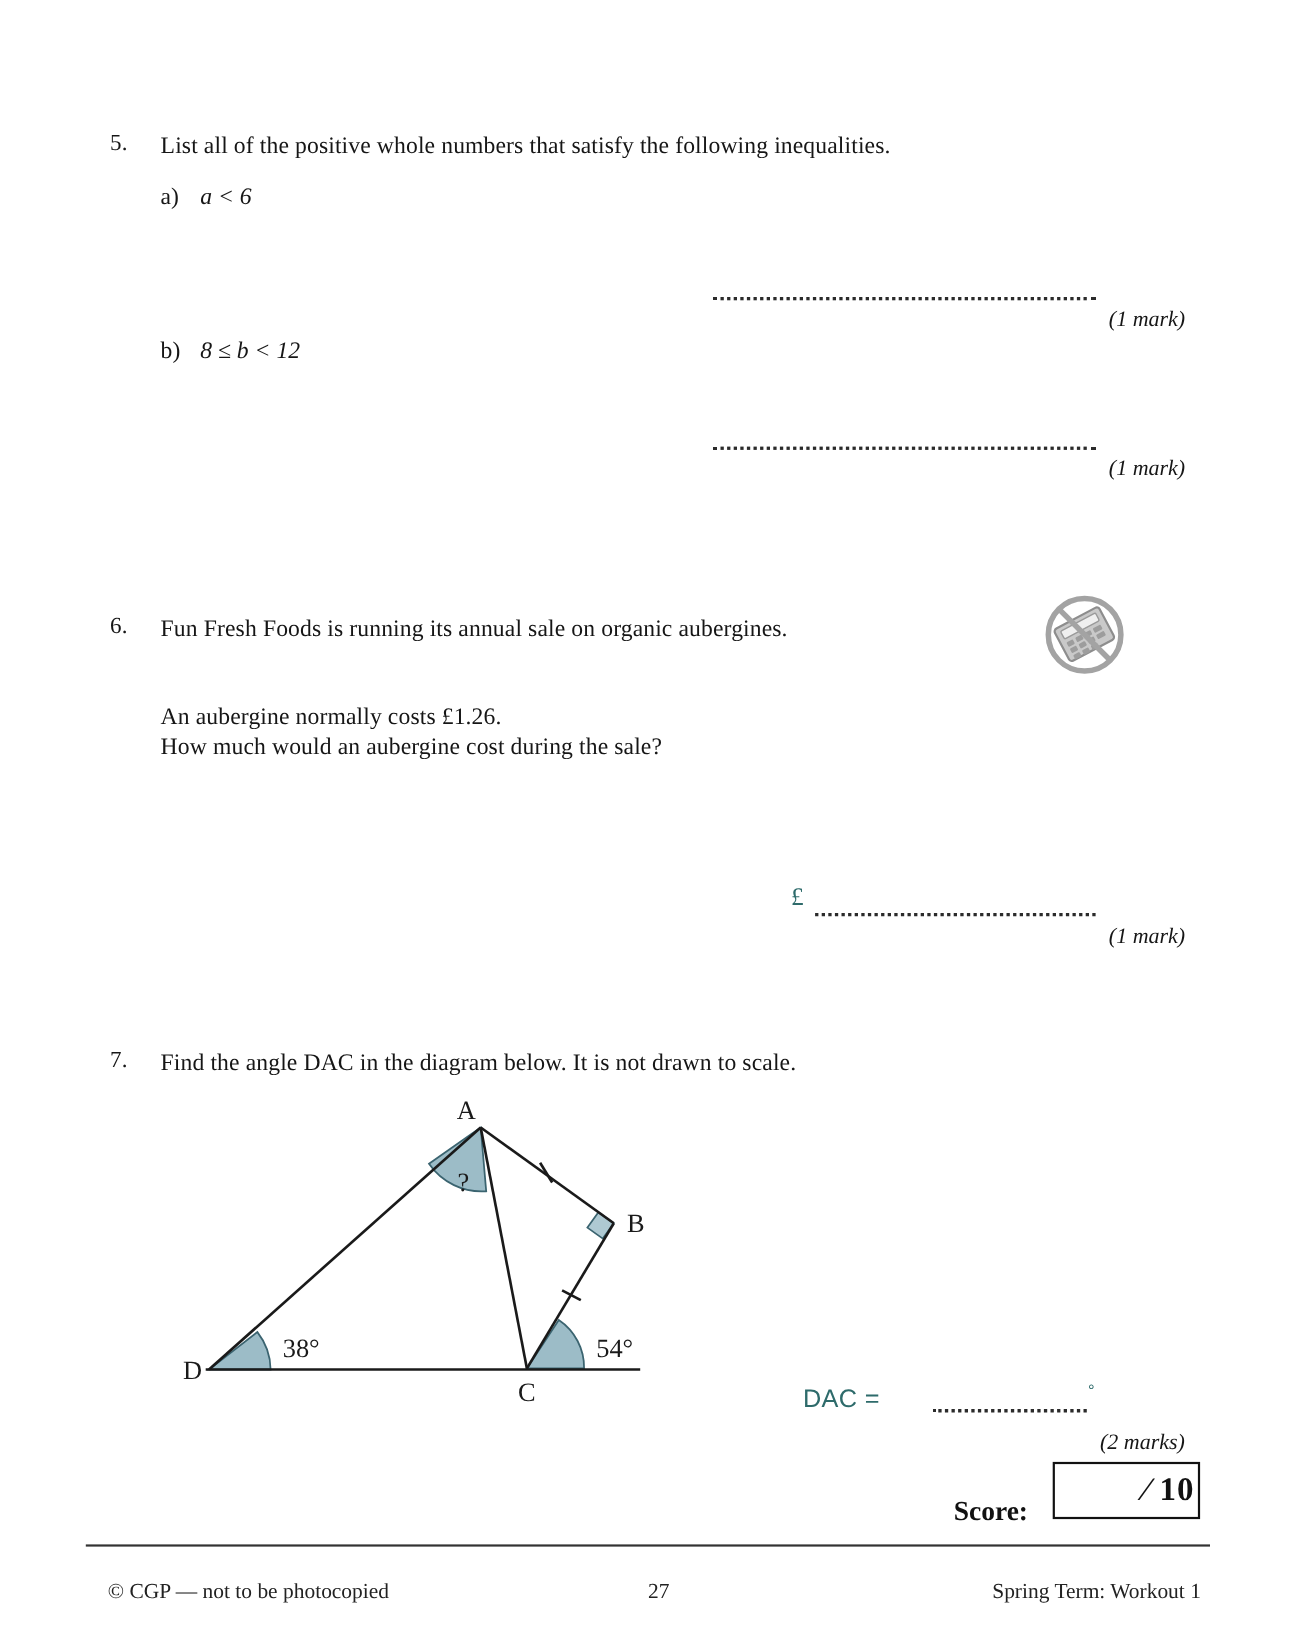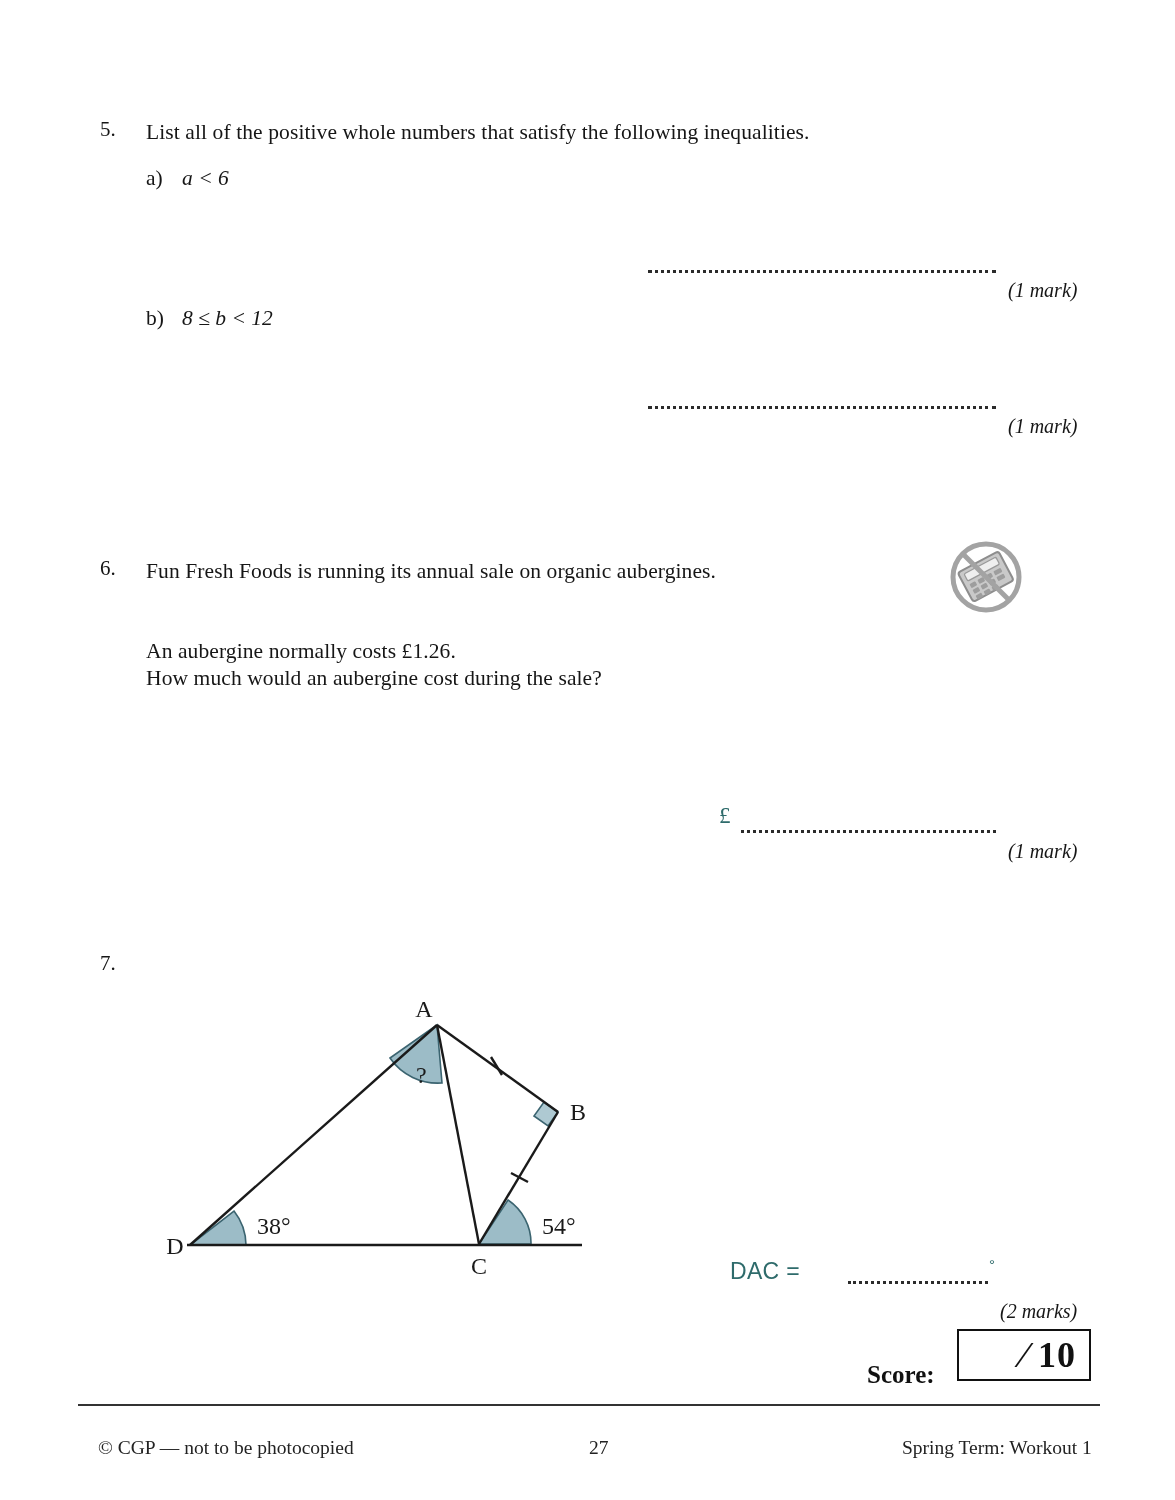--- a/index.html
+++ b/index.html
@@ -116,23 +116,23 @@
     position: absolute;
     border: 2.5px solid #111;
     box-sizing: border-box;
     display: flex;
     align-items: center;
     justify-content: flex-end;
   }
   .score-box span {
     font-family: "Liberation Serif", serif;
     font-weight: 700;
-    font-size: 36px;
+    font-size: 30px;
     color: #111;
-    padding-right: 13px;
+    padding-right: 3px;
     letter-spacing: 1px;
   }
 
   
   .rule {
     position: absolute;
     background: #333;
     height: 2px;
   }
   .footer {
@@ -197,20 +197,21 @@
         <line x1="15.5" y1="15.5" x2="62.5" y2="62.5" stroke="#a3a3a3" stroke-width="5"></line>
       </g>
     </svg>
   </div>
 
   <div class="currency" style="left:719px; top:803px;">£</div>
   <div class="dots" style="left:741px; top:830px; width:255px;"></div>
   <div class="marks" style="left:1008px; top:840px;">(1 mark)</div>
 
   <div class="qnum abs" style="left:100px; top:951px;">7.</div>
+  <div class="qtext" style="left:146px; top:951px;">Find the angle DAC in the diagram below.  It is not drawn to scale.</div>
 
   <div class="diagram">
     <svg viewBox="0 0 460 290" width="460" height="290">
 
       <path d="M 40 250 L 96 250 A 56 56 0 0 0 84 216 Z" fill="#9cbcc7" stroke="#3b6470" stroke-width="1.6"></path>
 
       <path d="M 329 249 L 381 249 A 52 52 0 0 0 358 205 Z" fill="#9cbcc7" stroke="#3b6470" stroke-width="1.6"></path>
 
       <path d="M 287 30 L 240 63 A 58 58 0 0 0 292 88 Z" fill="#9cbcc7" stroke="#3b6470" stroke-width="1.6"></path>
 

